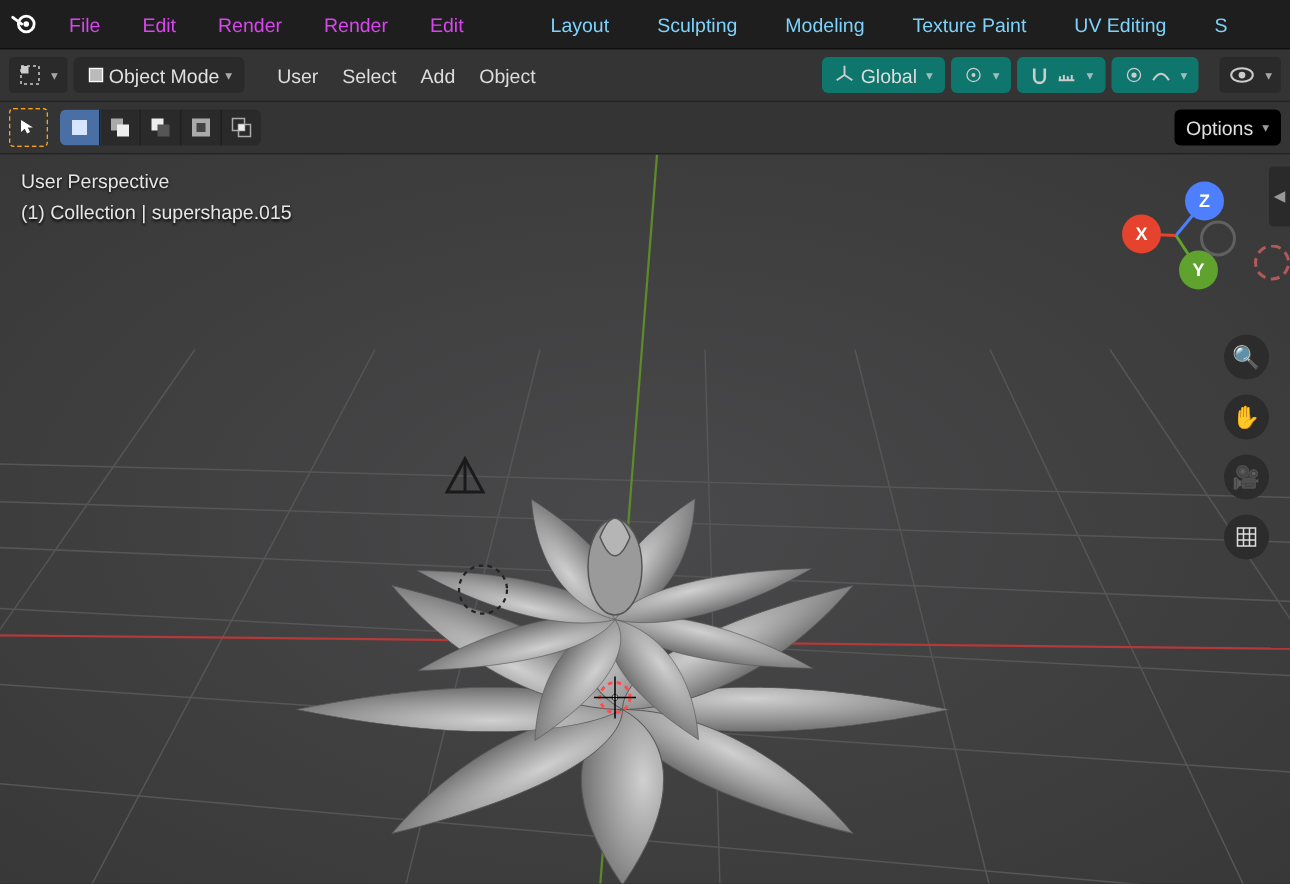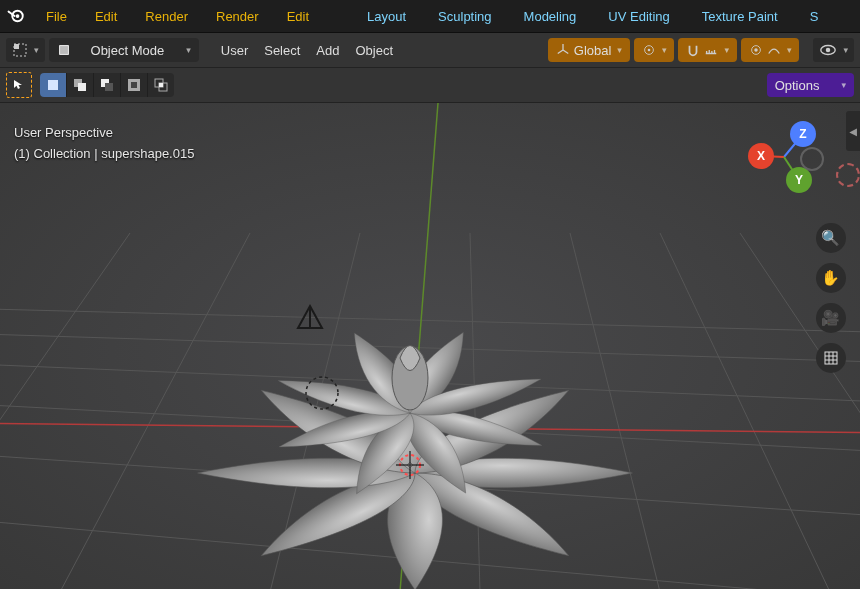--- a/index.html
+++ b/index.html
@@ -1,36 +1,36 @@
 <!DOCTYPE html>
 <html><head>
 <meta charset="utf-8">
 <style>
 html,body{margin:0;padding:0;width:860px;height:589px;background:#1e1e1e;font-family:-apple-system,BlinkMacSystemFont,"Segoe UI",sans-serif;font-size:13px;color:#e0e0e0;overflow:hidden}
 .topbar{display:flex;align-items:center;height:32px;background:#1e1e1e;border-bottom:1px solid #0f0f0f}
 .logo{display:inline-flex;align-items:center;justify-content:center;width:32px;height:32px;color:#fff}
-.menu-item{padding:6px 14px;color:#eab308;cursor:default;text-align:center}
+.menu-item{padding:6px 14px;color:#d946ef;cursor:default;text-align:center}
 .menu-item.ws{padding:6px 16px;color:#7dd3fc}
 .toolbar{display:flex;align-items:center;height:34px;background:#343434;border-bottom:1px solid #222;padding:0 6px;gap:4px}
 .hdr-btn{display:inline-flex;align-items:center;height:24px;padding:0 6px;color:#ddd;border-radius:3px;gap:4px}
 .hdr-btn.bg{background:#2a2a2a}
-.hdr-btn.pill{background:#a16207;border-radius:4px;padding:0 8px}
-.obj-mode{display:inline-flex;align-items:center;height:24px;background:#2a2a2a;border-radius:4px;padding:0 8px;gap:20px}
+.hdr-btn.pill{background:#0f766e;border-radius:4px;padding:0 8px}
+.obj-mode{display:inline-flex;align-items:center;height:24px;background:#2a2a2a;border-radius:4px;padding:0 8px;gap:2px}
 .chev{font-size:9px;opacity:.7;margin-left:2px}
 .sel-row{display:flex;align-items:center;height:34px;background:#343434;border-bottom:1px solid #222;padding:0 6px;justify-content:space-between}
 .sel-box{width:24px;height:24px;border:1px dashed #faa21b;border-radius:3px;display:inline-flex;align-items:center;justify-content:center;margin-right:8px}
 .sel-box svg{width:12px;height:12px}
 .sel-group{display:inline-flex;background:#2a2a2a;border-radius:4px;overflow:hidden}
 .sel-cell{width:26px;height:24px;display:inline-flex;align-items:center;justify-content:center;border-right:1px solid #1f1f1f}
 .sel-cell:last-child{border-right:none}
 .sel-cell.active{background:#4a6fa5}
-.options-btn{display:inline-flex;align-items:center;height:24px;background:#4c1d95;border-radius:4px;padding:0 8px;gap:20px}
+.options-btn{display:inline-flex;align-items:center;height:24px;background:#000000;border-radius:4px;padding:0 8px;gap:4px}
 .viewport{position:relative;width:860px;height:489px;background:#3a3a3a;overflow:hidden}
 .viewport svg.scene{position:absolute;left:0;top:0}
-.vp-topleft{position:absolute;left:14px;top:20px;color:#e6e6e6;text-shadow:0 1px 2px #000;font-size:13px;line-height:1.6}
+.vp-topleft{position:absolute;left:14px;top:8px;color:#e6e6e6;text-shadow:0 1px 2px #000;font-size:13px;line-height:1.6}
 .nav-gizmo{position:absolute;right:40px;top:18px;width:72px;height:72px}
 .ng-circle{position:absolute;width:26px;height:26px;border-radius:50%;display:flex;align-items:center;justify-content:center;font-weight:600;font-size:12px;color:#fff}
 .ng-z{background:#4e7fff;left:42px;top:0}
 .ng-x{background:#e5432d;left:0;top:22px}
 .ng-y{background:#5fa22e;left:38px;top:46px}
 .ng-neg{position:absolute;width:20px;height:20px;border-radius:50%;border:2px solid #7a7a7a;opacity:.6}
 .ng-neg.a{left:52px;top:26px}
 .ng-neg.b{right:-40px;top:42px;border-color:#ff6f6f;border-style:dashed}
 .side-icons{position:absolute;right:14px;top:120px;display:flex;flex-direction:column;gap:10px}
 .side-btn{width:30px;height:30px;border-radius:50%;background:#2c2c2c;display:flex;align-items:center;justify-content:center;color:#ddd;font-size:15px}
@@ -51,22 +51,22 @@
   </span>
   <span class="menu-item">File</span>
   <span class="menu-item">Edit</span>
   <span class="menu-item">Render</span>
   <span class="menu-item">Render</span>
   <span class="menu-item">Edit</span>
   <span style="width:28px"></span>
   <span class="menu-item ws">Layout</span>
   <span class="menu-item ws">Sculpting</span>
   <span class="menu-item ws">Modeling</span>
+  <span class="menu-item ws">Texture Paint</span>
   <span class="menu-item ws">UV Editing</span>
-  <span class="menu-item ws">Texture Paint</span>
   <span class="menu-item ws" style="padding-right:0">S</span>
 </div>
 
 <div class="toolbar">
   <span class="hdr-btn bg">
     <svg width="16" height="16" viewBox="0 0 16 16">
         <rect x="2" y="2" width="12" height="12" fill="none" stroke="#ccc" stroke-dasharray="2 2"></rect>
         <rect x="2" y="2" width="5" height="5" fill="#ccc"></rect>
       </svg>
     <span class="chev">▾</span>

